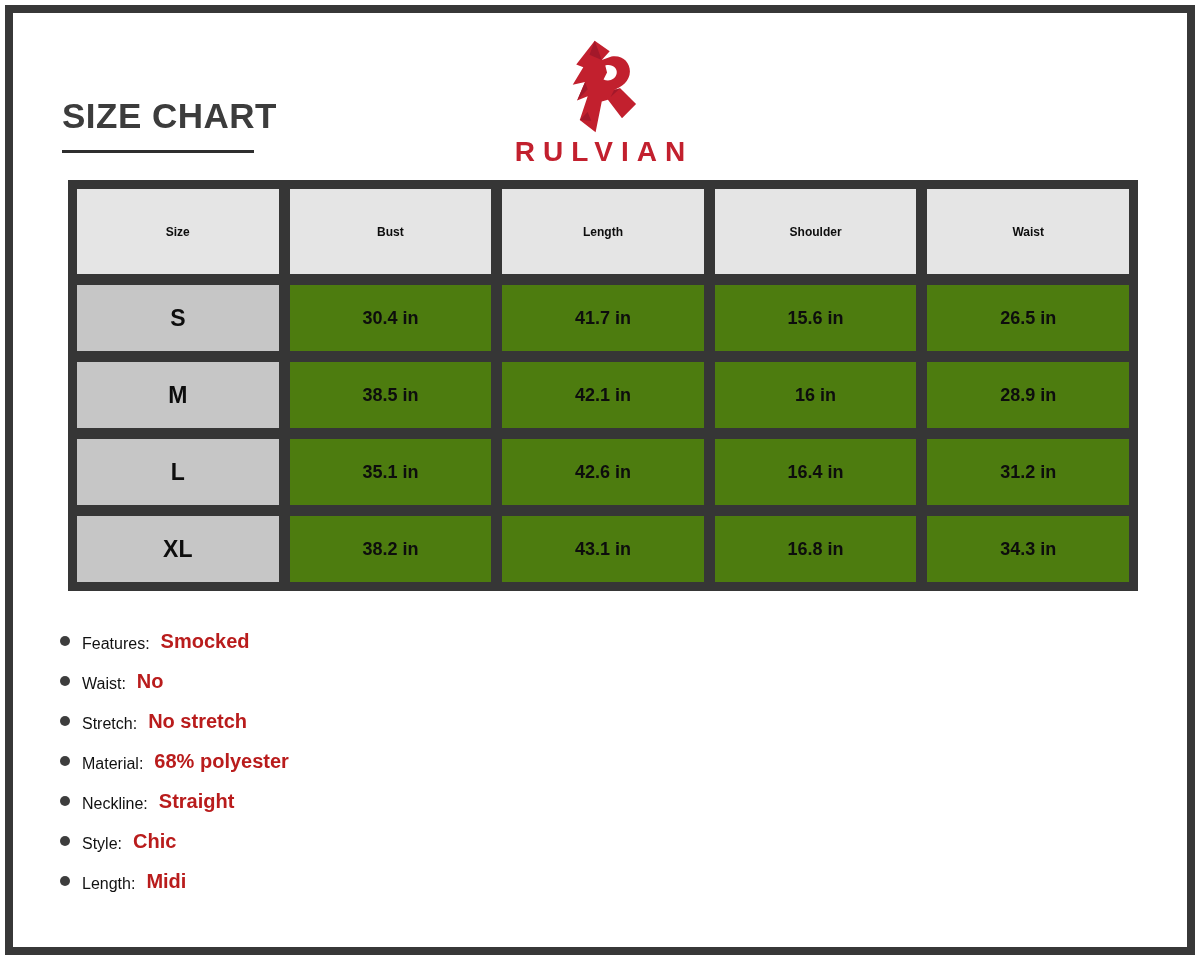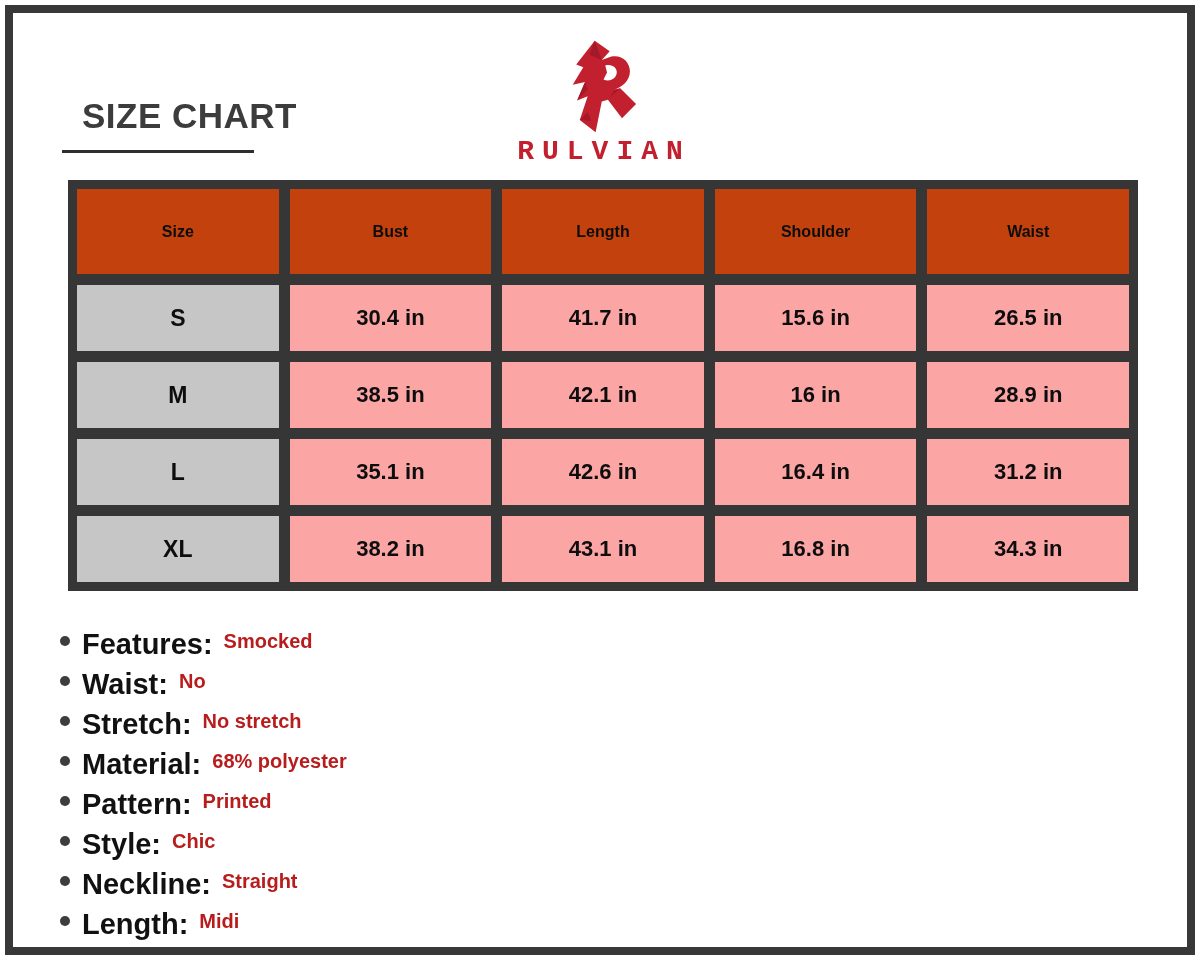--- a/index.html
+++ b/index.html
@@ -18,37 +18,36 @@
     pointer-events: none;
   }
   
   .title {
     position: absolute;
     left: 62px; top: 96px;
     font-size: 35px;
     font-weight: bold;
     letter-spacing: 0.5px;
     color: #3c3c3c;
-    margin-left: 20px;
   }
   .title-underline {
     position: absolute;
     left: 62px; top: 150px;
     width: 192px; height: 3px;
     background: #2e2e2e;
   }
   
   .brand {
     position: absolute;
     left: 0; right: 0; top: 38px;
     text-align: center;
   }
   .brand svg { display: block; margin: 0 auto; }
   .brand-name {
-    font-family: Liberation Mono, monospace;
+    font-family: Liberation Sans, sans-serif;
     font-weight: bold;
     font-size: 28px;
     letter-spacing: 8px;
     margin-left: 8px; 
     color: #c2202e;
     margin-top: 1px;
   }
   
   .size-table {
     position: absolute;
@@ -62,43 +61,43 @@
     grid-template-rows: 85px 66px 66px 66px 66px;
     gap: 11px;
   }
   .cell {
     display: flex;
     align-items: center;
     justify-content: center;
     font-weight: bold;
     text-align: center;
   }
-  .cell.head { background: #c2410c; font-size: 16px; color: #0d0d0d; }
+  .cell.head { background: #e5e5e5; font-size: 12px; color: #0d0d0d; }
   .cell.size { background: #c6c6c6; font-size: 23px; color: #0d0d0d; }
-  .cell.val  { background: #fca5a5; font-size: 22px; color: #0d0d0d; }
+  .cell.val  { background: #4d7c0f; font-size: 18px; color: #0d0d0d; }
   
   .details {
     position: absolute;
     left: 60px; top: 621px;
   }
   .detail-item {
     display: flex;
     align-items: center;
     height: 40px;
   }
   .dot {
     width: 10px; height: 10px;
     border-radius: 50%;
     background: #3d3d3d;
     margin-right: 12px;
     flex: 0 0 auto;
   }
   .detail-label {
-    font-size: 29px;
-    font-weight: bold;
+    font-size: 16px;
+    font-weight: normal;
     color: #111111;
     margin-top: 6px;
   }
   .detail-value {
     font-size: 20px;
     font-weight: bold;
     color: #b91c1c;
     margin-left: 11px;
   }
 </style>
@@ -174,31 +173,26 @@
     <span class="detail-label">Stretch:</span>
     <span class="detail-value">No stretch</span>
   </div>
   <div class="detail-item">
     <span class="dot"></span>
     <span class="detail-label">Material:</span>
     <span class="detail-value">68% polyester</span>
   </div>
   <div class="detail-item">
     <span class="dot"></span>
-    <span class="detail-label">Pattern:</span>
-    <span class="detail-value">Printed</span>
+    <span class="detail-label">Neckline:</span>
+    <span class="detail-value">Straight</span>
   </div>
   <div class="detail-item">
     <span class="dot"></span>
     <span class="detail-label">Style:</span>
     <span class="detail-value">Chic</span>
-  </div>
-  <div class="detail-item">
-    <span class="dot"></span>
-    <span class="detail-label">Neckline:</span>
-    <span class="detail-value">Straight</span>
   </div>
   <div class="detail-item">
     <span class="dot"></span>
     <span class="detail-label">Length:</span>
     <span class="detail-value">Midi</span>
   </div>
 </div>
 
 </body></html>

